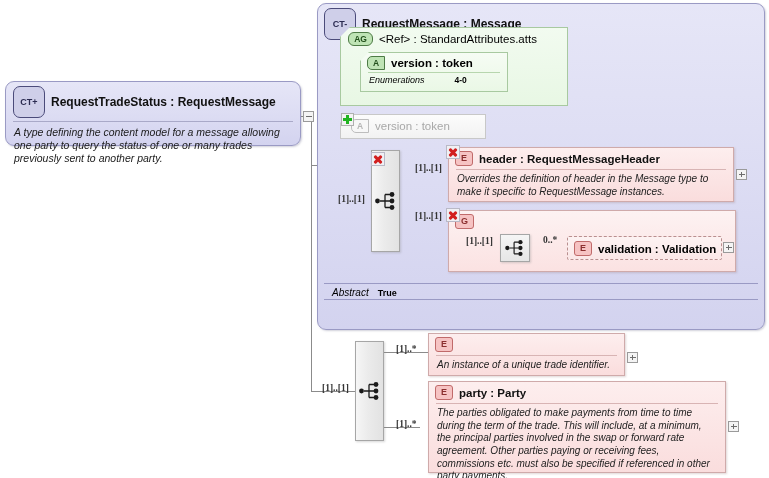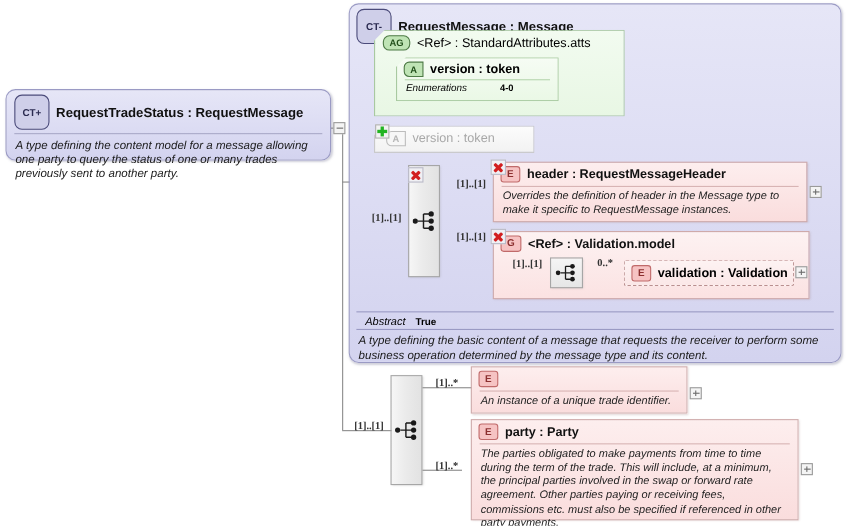--- a/index.html
+++ b/index.html
@@ -174,21 +174,21 @@
 
   <div class="node ct-box" style="left:317px;top:3px;width:448px;height:327px;">
     <div class="title ct-title" style="padding-left:6px;">
       <span class="badge ct-badge">CT-</span>
       <span>RequestMessage : Message</span>
     </div>
   </div>
 
   <div class="node ag-box" style="left:340px;top:27px;width:228px;height:79px;
        clip-path:polygon(10px 0,100% 0,100% 100%,0 100%,0 10px);">
-    <div class="title" style="padding:4px 6px 2px 7px;font-size:11.5px;align-items:flex-end;">
+    <div class="title" style="padding:4px 6px 2px 7px;font-size:11.5px;">
       <span class="badge ag-badge">AG</span>
       <span>&lt;Ref&gt;      : StandardAttributes.atts</span>
     </div>
   </div>
 
   <div class="node attr-box" style="left:360px;top:52px;width:148px;height:40px;
        clip-path:polygon(9px 0,100% 0,100% 100%,0 100%,0 9px);">
     <div class="title" style="padding:3px 6px 2px 6px;font-size:11.5px;font-weight:bold;">
       <span class="badge a-badge">A</span>
       <span style="font-weight:bold;">version   : token</span>
@@ -241,21 +241,20 @@
     <span class="bg"></span>
       <i></i>
       <i></i>
   </div>
   <div class="card" style="left:415px;top:163px;">[1]..[1]</div>
   <div class="tog plus" style="left:736px;top:169px;"></div>
 
   <div class="node el-box plain" style="left:448px;top:210px;width:288px;height:62px;">
     <div class="title el-title">
       <span class="badge g-badge">G</span>
-      <span>&lt;Ref&gt;       : Validation.model</span>
     </div>
   </div>
   <div class="xmark" style="left:446px;top:208px;">
     <span class="bg"></span>
       <i></i>
       <i></i>
   </div>
   <div class="card" style="left:415px;top:211px;">[1]..[1]</div>
 
   <div class="seq small" style="left:500px;top:234px;width:30px;height:28px;">
@@ -277,21 +276,20 @@
     </div>
   </div>
   <div class="tog plus" style="left:723px;top:242px;"></div>
 
   <div style="position:absolute;left:324px;top:283px;width:434px;height:1px;background:#9a9ac4;"></div>
   <div class="abstract-row" style="position:absolute;left:324px;top:284px;width:434px;">
     <span class="k">Abstract</span>
     <span class="v">True</span>
   </div>
   <div style="position:absolute;left:324px;top:299px;width:434px;height:1px;background:#9a9ac4;"></div>
-  <div class="ct-doc" style="position:absolute;left:324px;top:300px;width:436px;padding-left:2px;">A type defining the basic content of a message that requests the receiver to perform some business operation determined by the message type and its content.</div>
 
   <div class="seq" style="left:355px;top:341px;width:29px;height:100px;">
     <svg width="22" height="20" viewBox="0 0 22 20">
       <circle cx="2.5" cy="10" r="2.4" fill="#1a1a1a"></circle>
       <path d="M5 10 H10 M10 3.5 V16.5 M10 3.5 H15 M10 10 H15 M10 16.5 H15" stroke="#1a1a1a" stroke-width="1.3" fill="none"></path>
       <circle cx="17" cy="3.5" r="2.4" fill="#1a1a1a"></circle>
       <circle cx="17" cy="10" r="2.4" fill="#1a1a1a"></circle>
       <circle cx="17" cy="16.5" r="2.4" fill="#1a1a1a"></circle>
     </svg>
   </div>

